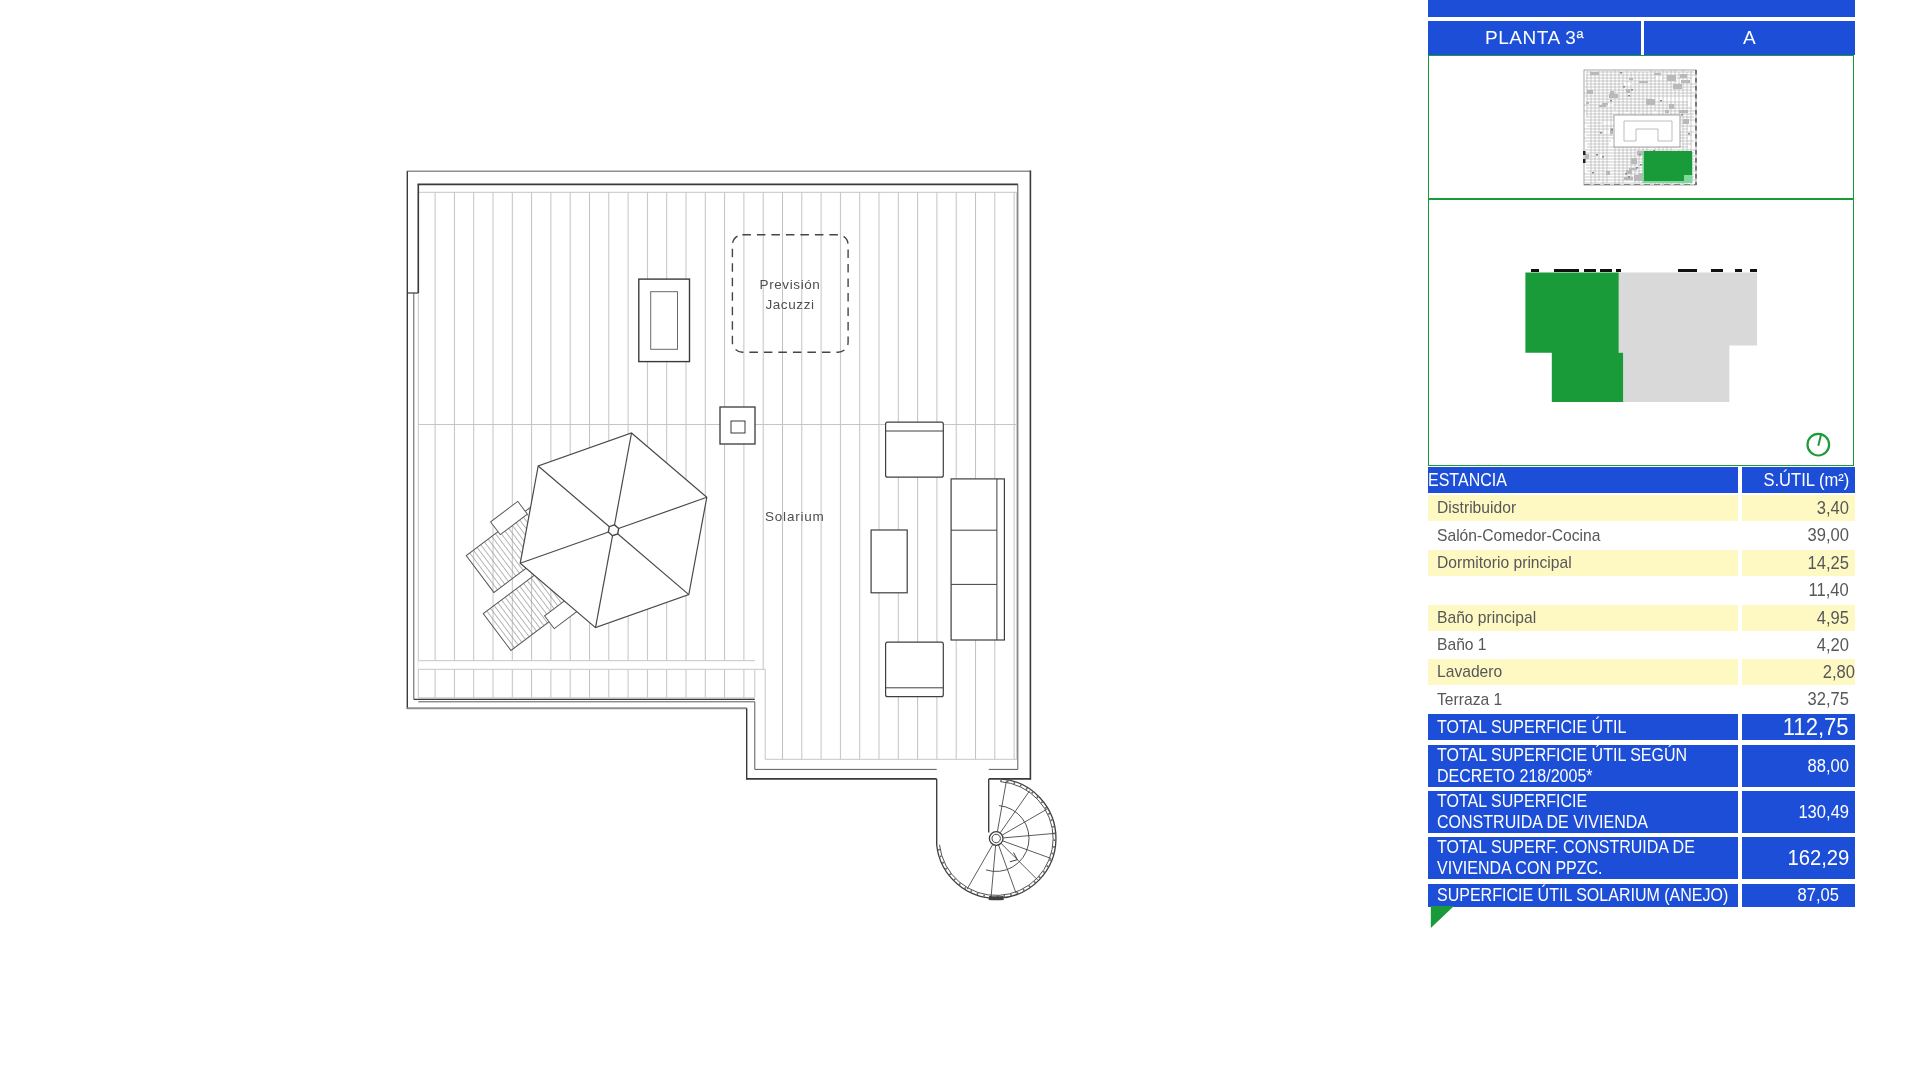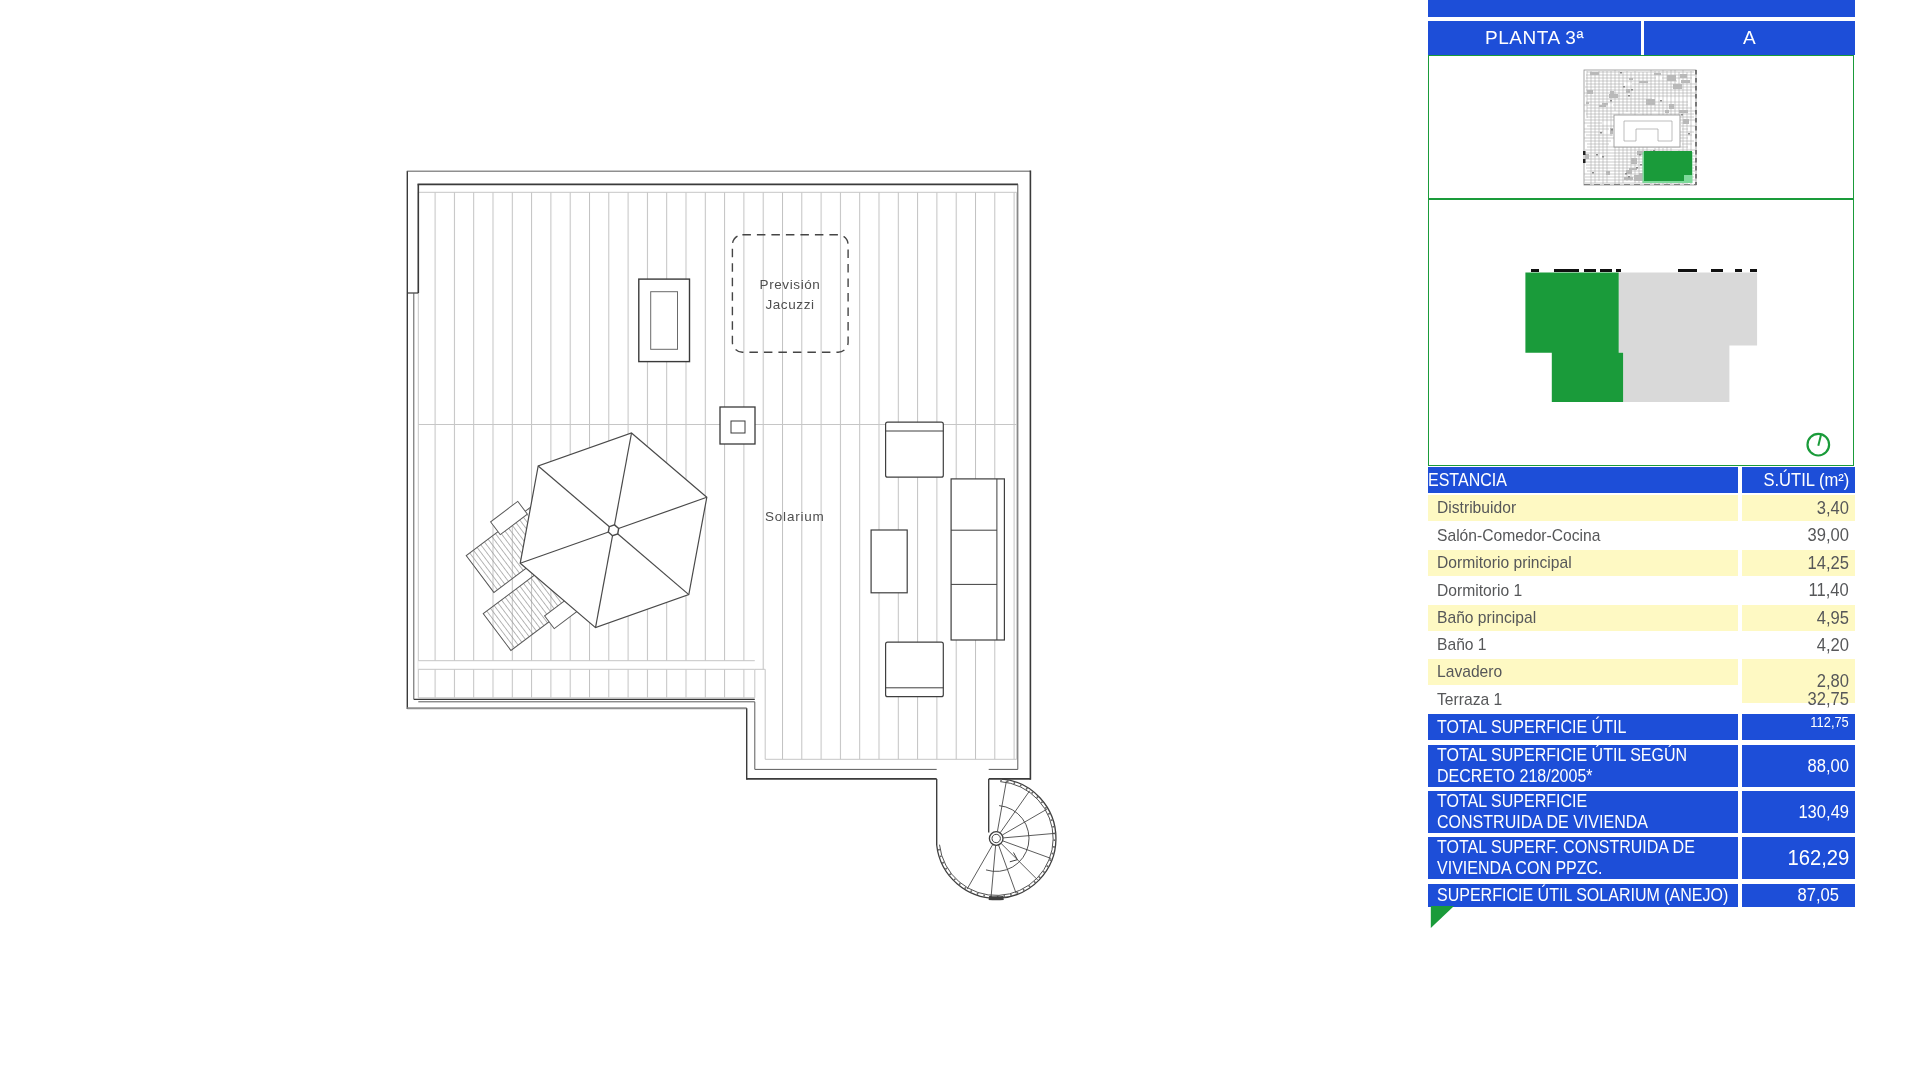--- a/index.html
+++ b/index.html
@@ -371,23 +371,20 @@
       <span class="sxr">39,00</span>
     </div>
 
 <div class="abs pale lbl" style="left:1428px;top:550px;width:310px;height:26px;display:flex;align-items:center;padding-left:9px;box-sizing:border-box">
       <span class="sll">Dormitorio principal</span>
     </div>
 <div class="abs pale num" style="left:1742px;top:550px;width:113px;height:26px;display:flex;align-items:center;justify-content:flex-end;padding-right:6px;box-sizing:border-box">
       <span class="sxr">14,25</span>
     </div>
 
-<div class="abs lbl" style="left:1428px;top:577px;width:310px;height:27px;display:flex;align-items:center;padding-left:9px;box-sizing:border-box">
-      <span class="sll">Dormitorio 1</span>
-    </div>
 <div class="abs num" style="left:1742px;top:577px;width:113px;height:27px;display:flex;align-items:center;justify-content:flex-end;padding-right:6px;box-sizing:border-box">
       <span class="sxr">11,40</span>
     </div>
 
 <div class="abs pale lbl" style="left:1428px;top:605px;width:310px;height:26px;display:flex;align-items:center;padding-left:9px;box-sizing:border-box">
       <span class="sll">Baño principal</span>
     </div>
 <div class="abs pale num" style="left:1742px;top:605px;width:113px;height:26px;display:flex;align-items:center;justify-content:flex-end;padding-right:6px;box-sizing:border-box">
       <span class="sxr">4,95</span>
     </div>
@@ -395,35 +392,35 @@
 <div class="abs lbl" style="left:1428px;top:632px;width:310px;height:26px;display:flex;align-items:center;padding-left:9px;box-sizing:border-box">
       <span class="sll">Baño 1</span>
     </div>
 <div class="abs num" style="left:1742px;top:632px;width:113px;height:26px;display:flex;align-items:center;justify-content:flex-end;padding-right:6px;box-sizing:border-box">
       <span class="sxr">4,20</span>
     </div>
 
 <div class="abs pale lbl" style="left:1428px;top:659px;width:310px;height:26px;display:flex;align-items:center;padding-left:9px;box-sizing:border-box">
       <span class="sll">Lavadero</span>
     </div>
-<div class="abs pale num" style="left:1742px;top:659px;width:113px;height:44px;display:flex;align-items:center;justify-content:flex-end;padding-right:6px;box-sizing:border-box">
+<div class="abs pale num" style="left:1742px;top:659px;width:113px;height:26px;display:flex;align-items:center;justify-content:flex-end;padding-right:0;box-sizing:border-box">
       <span class="sxr">2,80</span>
     </div>
 
 <div class="abs lbl" style="left:1428px;top:686px;width:310px;height:27px;display:flex;align-items:center;padding-left:9px;box-sizing:border-box">
       <span class="sll">Terraza 1</span>
     </div>
 <div class="abs num" style="left:1742px;top:686px;width:113px;height:27px;display:flex;align-items:center;justify-content:flex-end;padding-right:6px;box-sizing:border-box">
       <span class="sxr">32,75</span>
     </div>
 
 <div class="abs grn wtxt" style="left:1428px;top:714px;width:310px;height:26px;display:flex;align-items:center;font-size:18px;padding-left:9px;box-sizing:border-box">
       <span class="sxl">TOTAL SUPERFICIE ÚTIL</span>
     </div>
-<div class="abs grn wtxt" style="left:1742px;top:714px;width:113px;height:26px;display:flex;justify-content:flex-end;font-size:14px;padding-right:6px;box-sizing:border-box">
+<div class="abs grn wtxt" style="left:1742px;top:714px;width:113px;height:26px;display:flex;align-items:center;justify-content:flex-end;font-size:24px;padding-right:6px;box-sizing:border-box">
       <span class="sxr">112,75</span>
     </div>
 
 <div class="abs grn wtxt" style="left:1428px;top:745px;width:310px;height:42px;display:flex;align-items:center;font-size:18px;line-height:21px;padding-left:9px;box-sizing:border-box">
       <span class="sxl">TOTAL SUPERFICIE ÚTIL SEGÚN<br>DECRETO 218/2005*</span>
     </div>
 <div class="abs grn wtxt" style="left:1742px;top:745px;width:113px;height:42px;display:flex;align-items:center;justify-content:flex-end;font-size:18px;padding-right:6px;box-sizing:border-box">
       <span class="sxr">88,00</span>
     </div>
 

